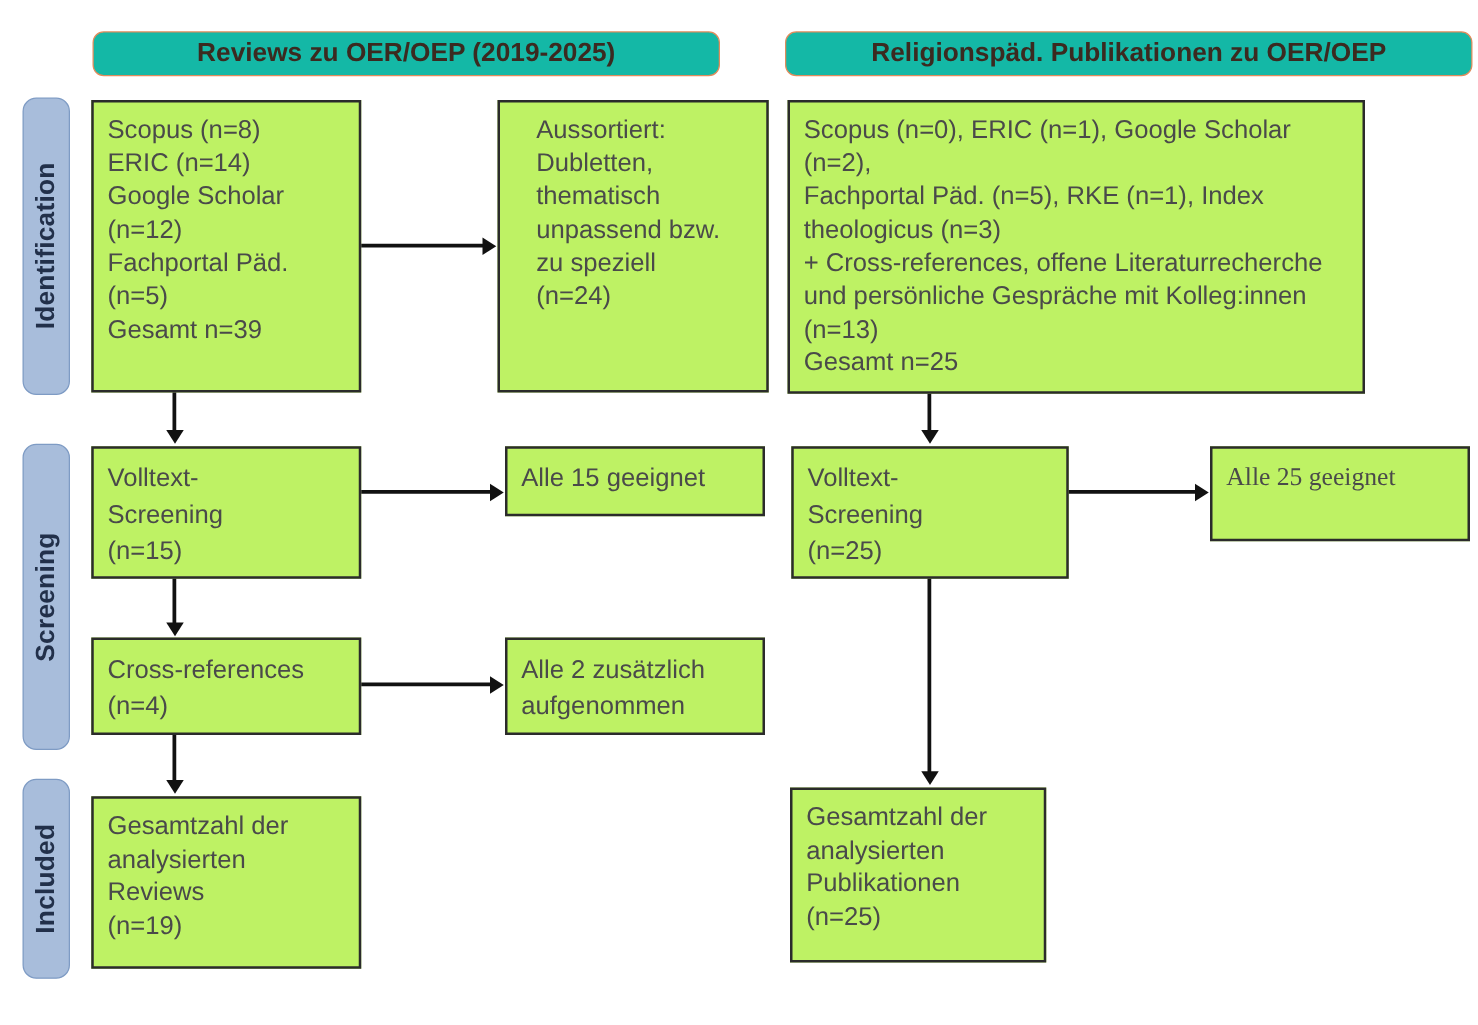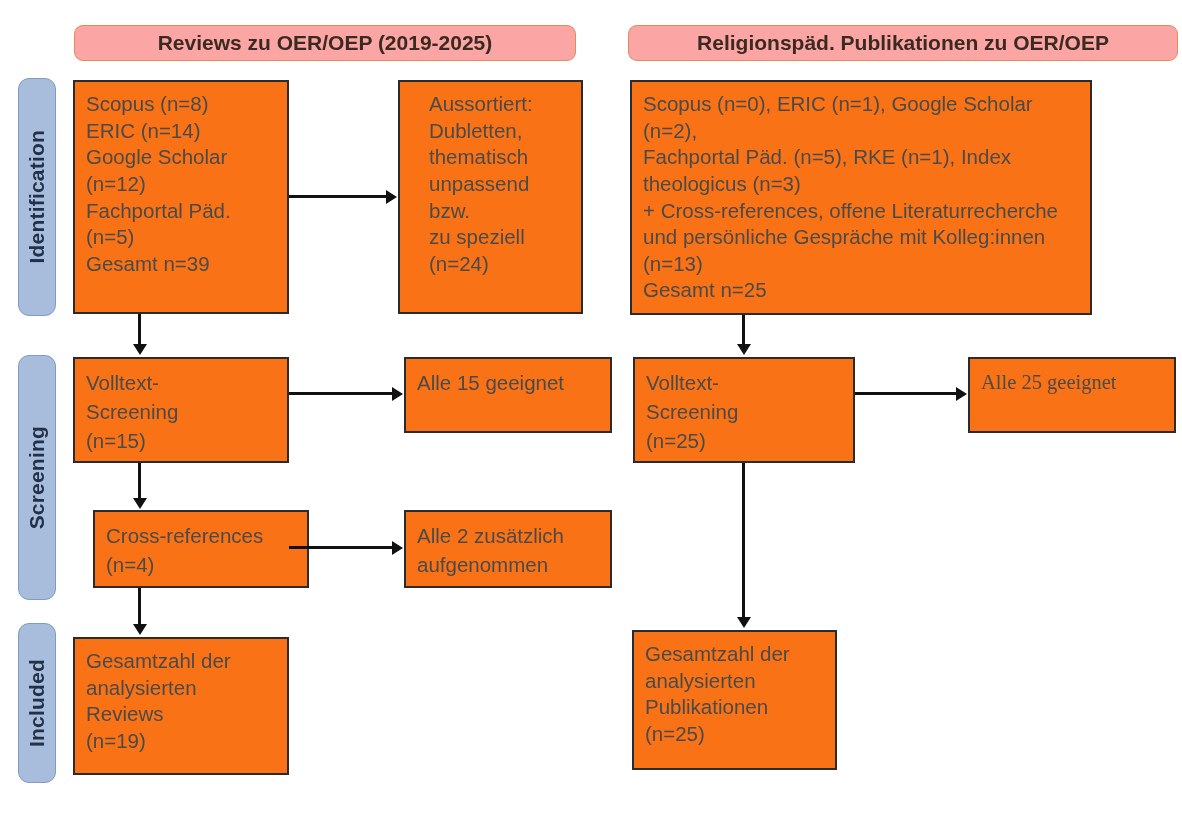--- a/index.html
+++ b/index.html
@@ -35,39 +35,39 @@
     font-size: 21px;
     font-weight: bold;
     color: #22304a;
     letter-spacing: 0.2px;
     white-space: nowrap;
   }
 
   
   .col-header {
     position: absolute;
-    background: #fca5a5;
+    background: #14b8a6;
     border: 1.5px solid #E08C5C;
     border-radius: 9px;
     box-sizing: border-box;
     display: flex;
     align-items: center;
     justify-content: center;
   }
   .col-header span {
     font-size: 21px;
     font-weight: bold;
     color: #3b2a20;
     white-space: nowrap;
   }
 
   
   .box {
     position: absolute;
-    background: #f97316;
+    background: #bef264;
     border: 2.5px solid #2b2b2b;
     box-sizing: border-box;
     padding: 9px 10px 6px 11px;
   }
   .box .txt {
     font-size: 20.5px;
     line-height: 1.30;
     color: #4a4a4a;
     white-space: pre-line;
     font-weight: normal;
@@ -128,52 +128,52 @@
   <div class="box" style="left:73px; top:80px; width:216px; height:234px;">
     <div class="txt">Scopus (n=8)
 ERIC (n=14)
 Google Scholar
 (n=12)
 Fachportal Päd.
 (n=5)
 Gesamt n=39</div>
   </div>
 
-  <div class="box" style="left:398px; top:80px; width:185px; height:234px;padding-left:29px;">
+  <div class="box" style="left:398px; top:80px; width:217px; height:234px;padding-left:29px;">
     <div class="txt">Aussortiert:
 Dubletten,
 thematisch
 unpassend bzw.
 zu speziell
 (n=24)</div>
   </div>
 
   <div class="hline" style="left:289px; top:195px; width:99px;"></div>
   <div class="arrow-right" style="left:386px; top:189.5px;"></div>
 
   <div class="vline" style="left:138px; top:314px; width:3px; height:31px;"></div>
   <div class="arrow-down" style="left:132.5px; top:344px;"></div>
 
   <div class="box compact" style="left:73px; top:357px; width:216px; height:106px;">
     <div class="txt">Volltext-
 Screening
 (n=15)</div>
   </div>
 
-  <div class="box compact" style="left:404px; top:357px; width:208px; height:76px;">
+  <div class="box compact" style="left:404px; top:357px; width:208px; height:56px;">
     <div class="txt">Alle 15 geeignet</div>
   </div>
 
   <div class="hline" style="left:289px; top:392px; width:105px;"></div>
   <div class="arrow-right" style="left:392px; top:386.5px;"></div>
 
   <div class="vline" style="left:138px; top:463px; width:3px; height:36px;"></div>
   <div class="arrow-down" style="left:132.5px; top:498px;"></div>
 
-  <div class="box compact" style="left:73px; top:510px; width:216px; height:78px;margin-left:20px;">
+  <div class="box compact" style="left:73px; top:510px; width:216px; height:78px;">
     <div class="txt">Cross-references
 (n=4)</div>
   </div>
 
   <div class="box compact" style="left:404px; top:510px; width:208px; height:78px;">
     <div class="txt">Alle 2 zusätzlich
 aufgenommen</div>
   </div>
 
   <div class="hline" style="left:289px; top:546px; width:105px;"></div>

